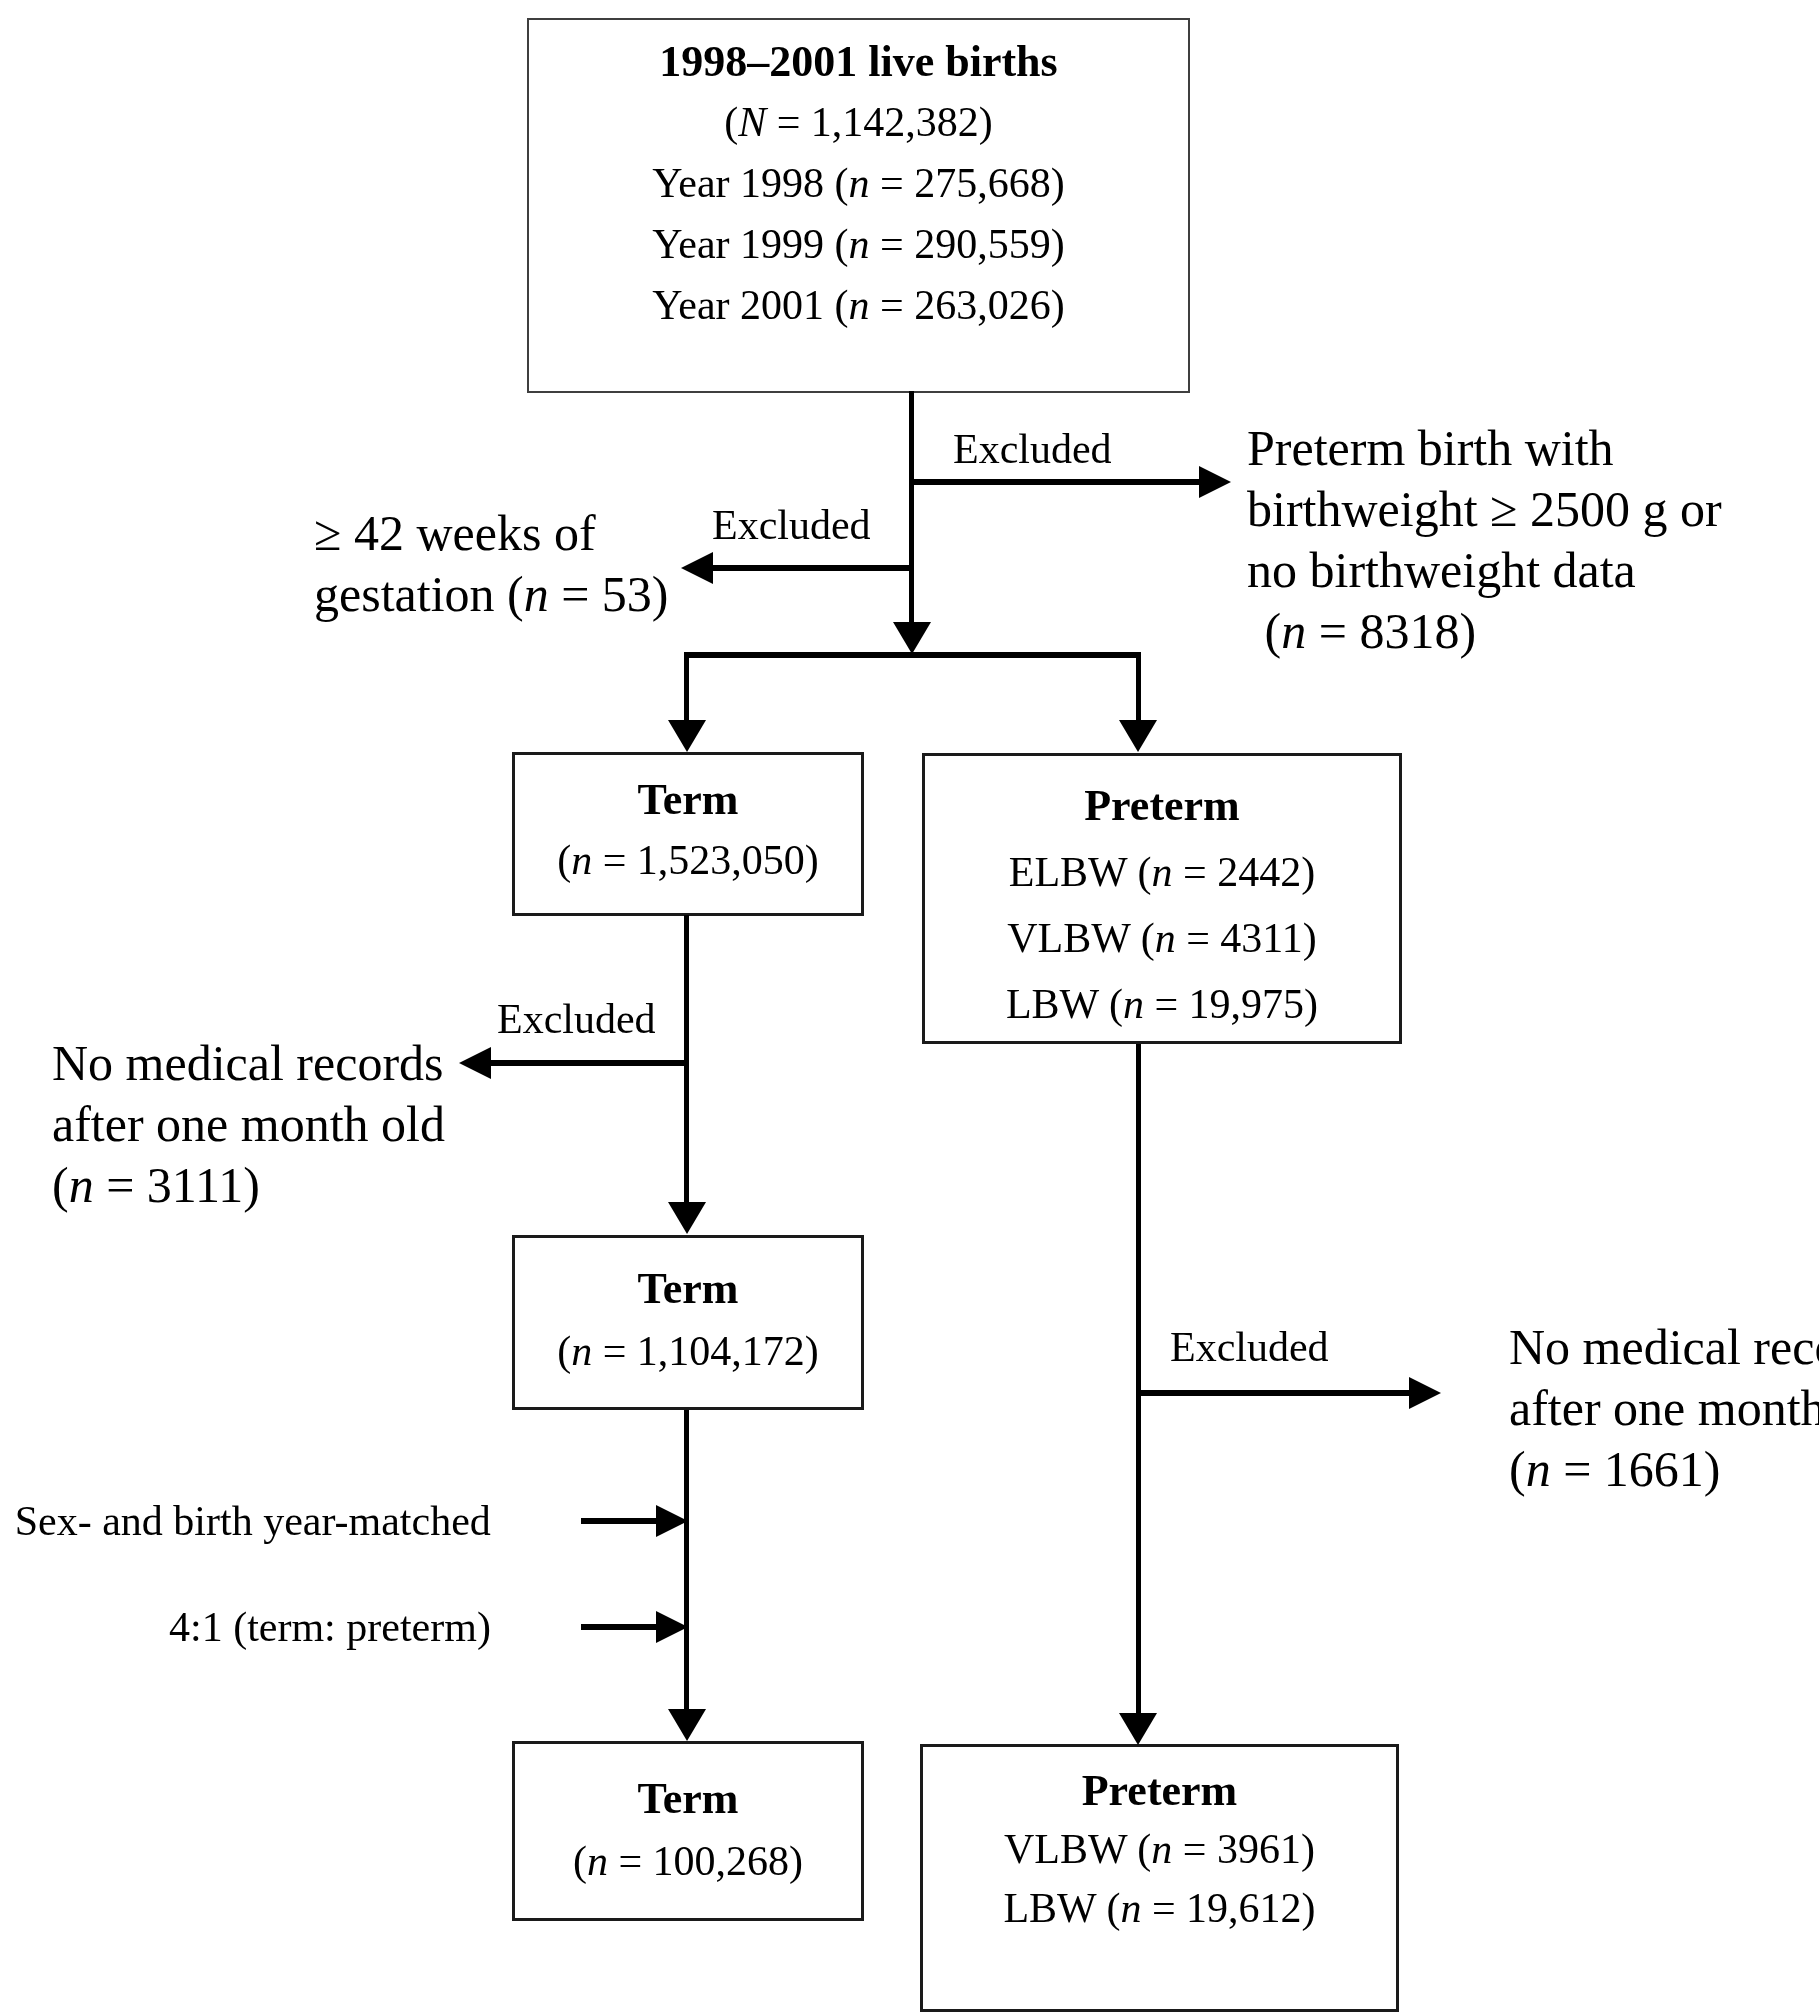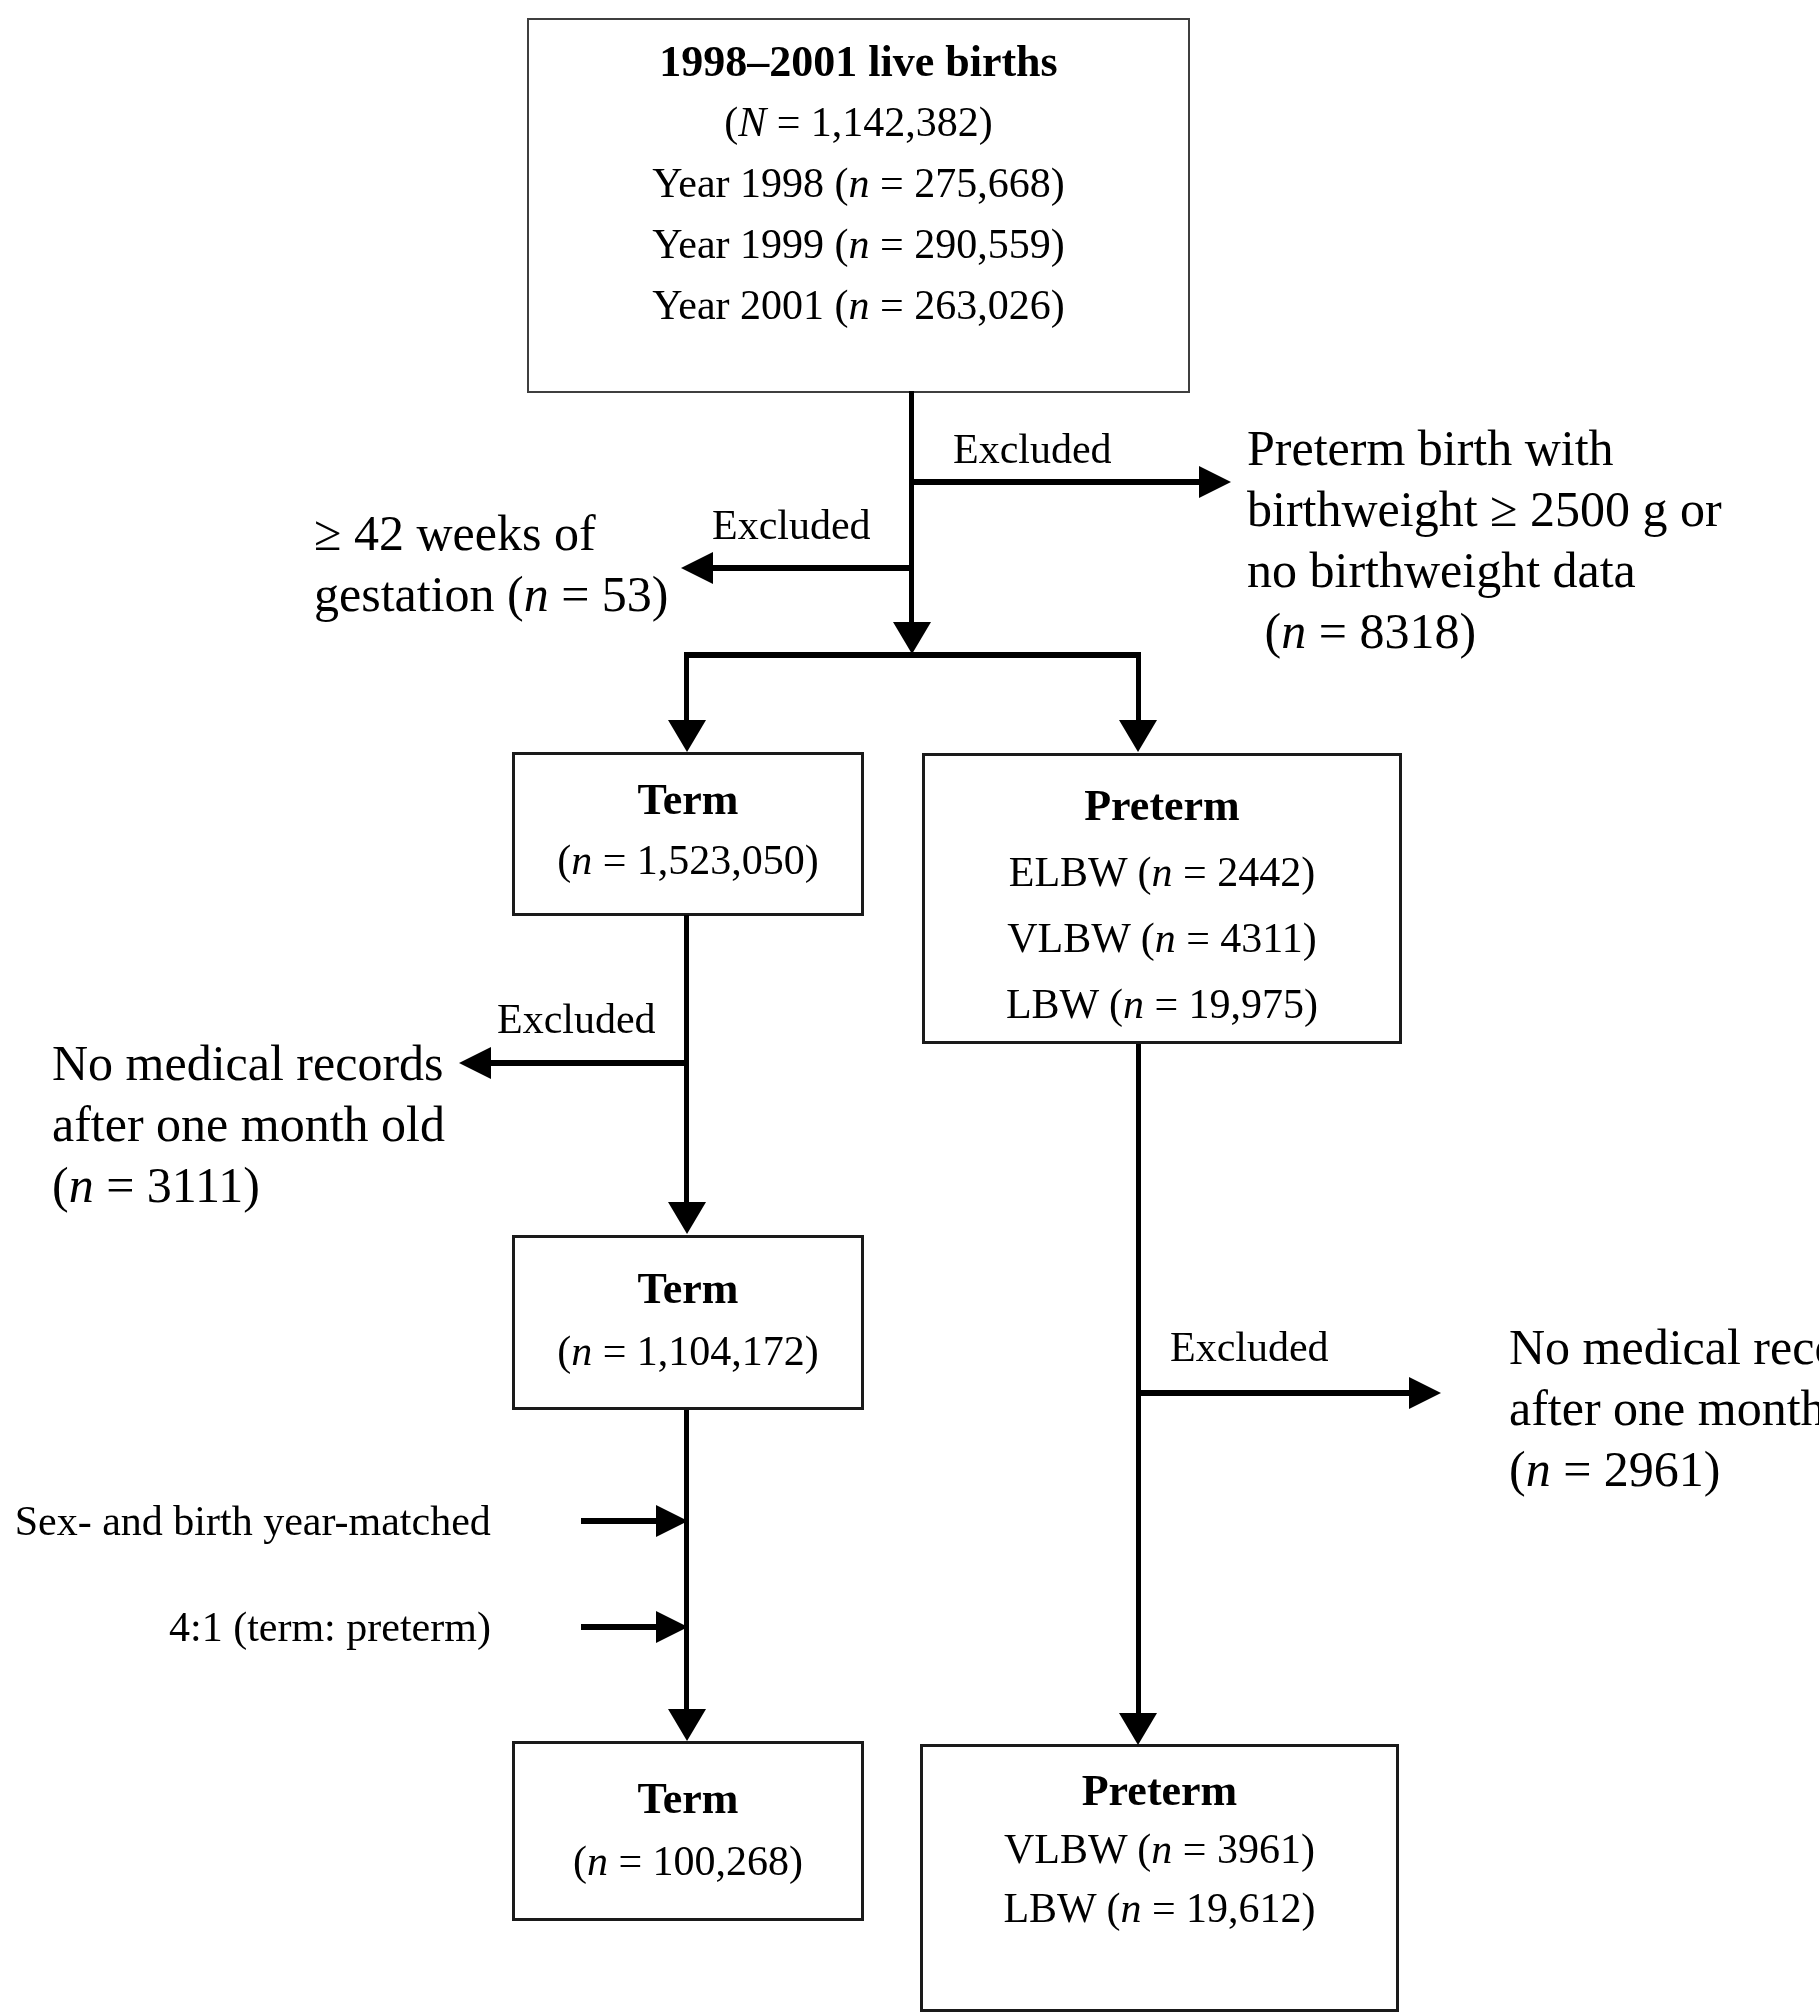--- a/index.html
+++ b/index.html
@@ -154,20 +154,20 @@
   <div class="sidetext" style="left:52px;top:1033px;">
       <div class="bline"><span>No medical records</span><i></i><span></span></div>
       <div class="bline"><span>after one month old</span><i></i><span></span></div>
       <div class="bline"><span>(</span><i>n</i><span> = 3111)</span></div>
     </div>
 
   <div class="excl-label" style="left:1170px;top:1323px;">Excluded</div>
   <div class="sidetext" style="left:1509px;top:1317px;">
       <div class="bline"><span>No medical records</span><i></i><span></span></div>
       <div class="bline"><span>after one month old</span><i></i><span></span></div>
-      <div class="bline"><span>(</span><i>n</i><span> = 2961)</span></div>
+      <div class="bline"><span>(</span><i>n</i><span> = 1661)</span></div>
     </div>
 
   <div class="matchlabel" style="left:14.7px;top:1497px;">Sex- and birth year-matched</div>
   <div class="matchlabel" style="left:169px;top:1603px;">4:1 (term: preterm)</div>
 
 </div>
 
 
 </body></html>

